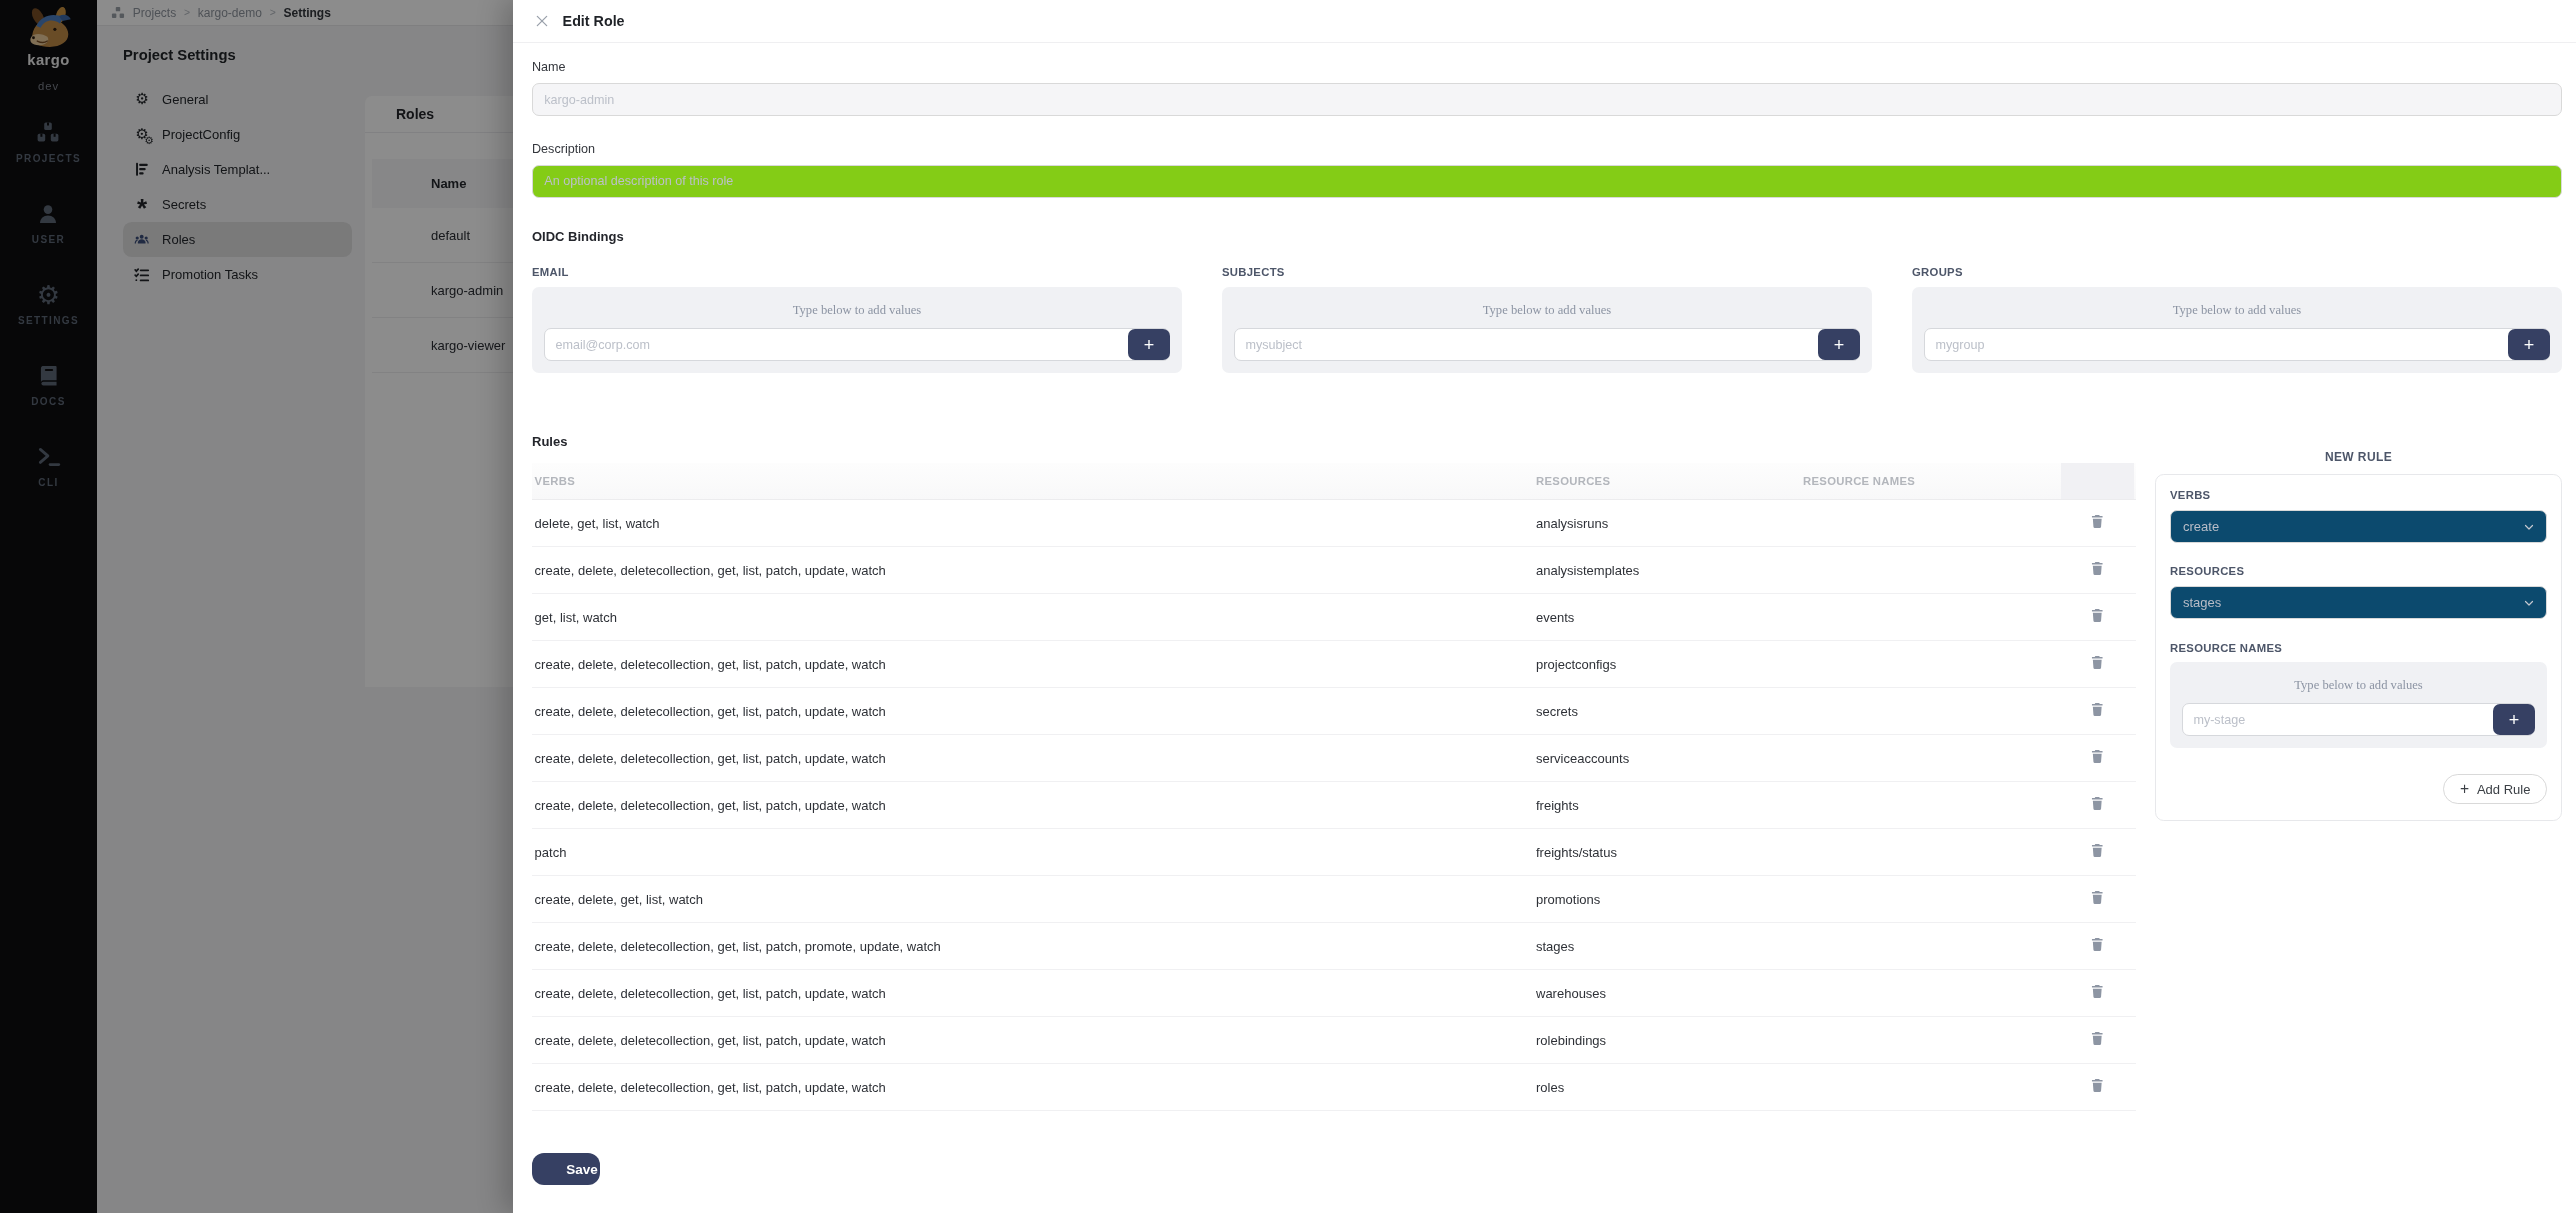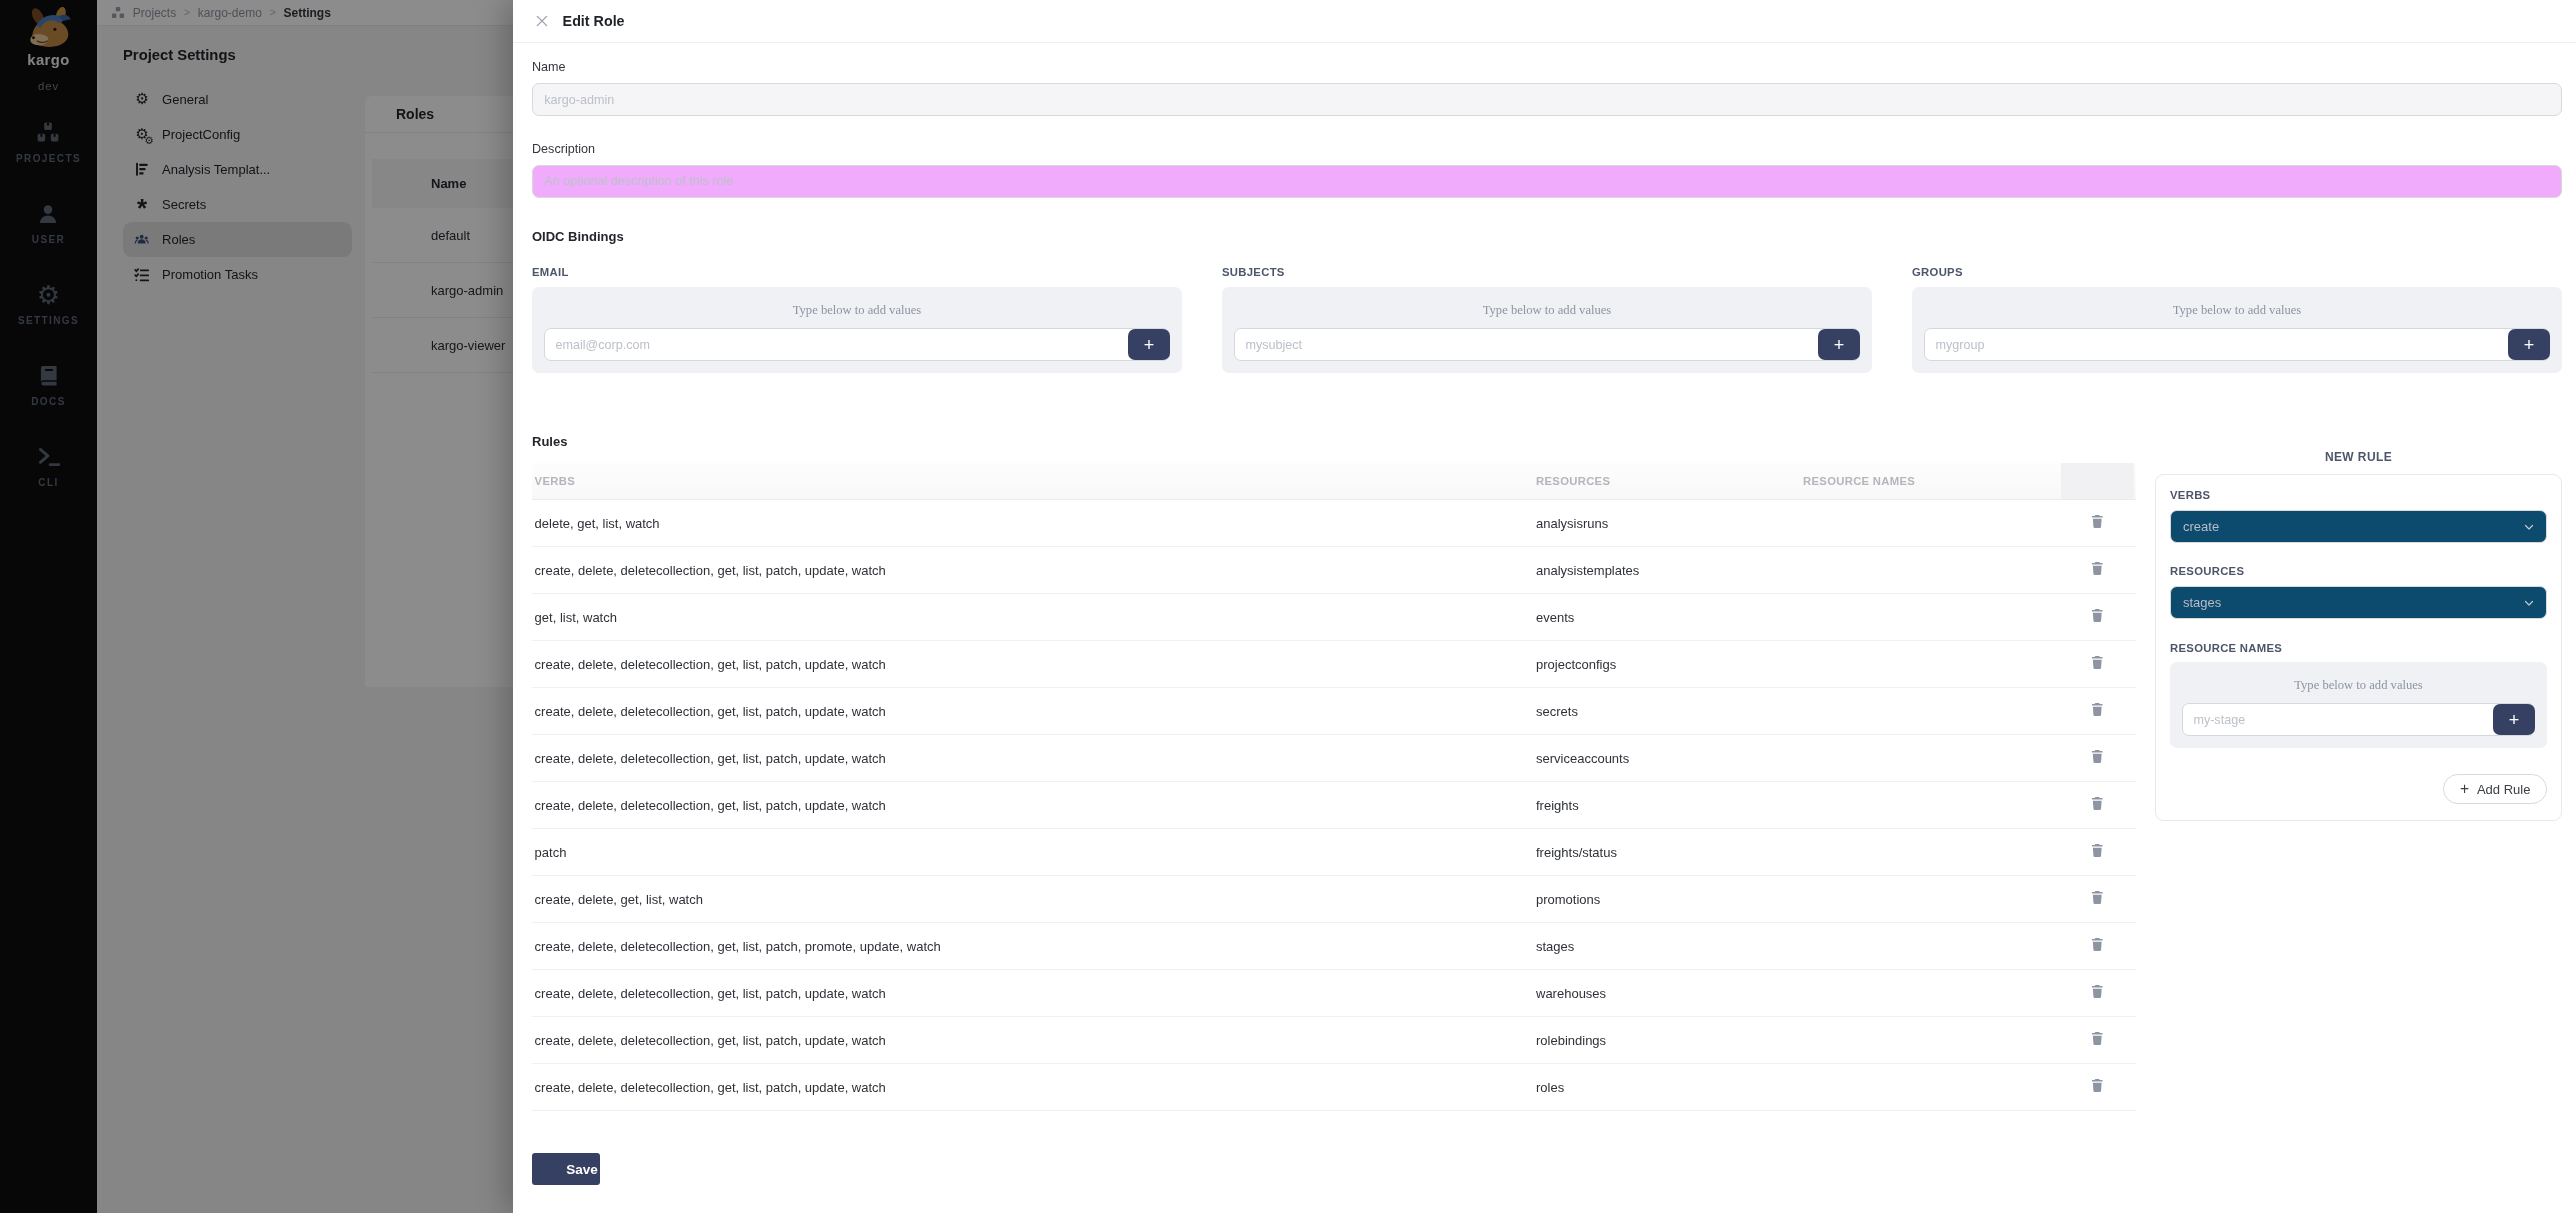--- a/index.html
+++ b/index.html
@@ -56,21 +56,21 @@
   .drawer { position:absolute; left:513px; right:0; top:0; bottom:0; background:#fff; z-index:20;
     box-shadow:-8.7px 0 26px rgba(0,0,0,.22); }
   .drawer-head { height:43px; border-bottom:0.9px solid #efeff1; display:flex; align-items:center;
     padding-left:21px; gap:13px; }
   .close-btn { width:15.6px; height:15.6px; display:flex; align-items:center; justify-content:center; cursor:pointer; }
   .drawer-title { font-size:14.3px; font-weight:bold; color:#1f2227; }
   .drawer-body { padding:17.4px 14px 0 19px; }
 
   .field-label { font-size:12.6px; color:#33363c; margin-bottom:8.7px; }
   .text-input { width:100%; height:33px; border:0.9px solid #d9d9d9; border-radius:7px;
-    padding:0 11.3px; font-size:12.6px; color:#33363c; background:#f0abfc; outline:none;
+    padding:0 11.3px; font-size:12.6px; color:#33363c; background:#84cc16; outline:none;
     font-family:"Liberation Sans","DejaVu Sans",sans-serif; }
   .text-input.disabled { background:#f5f5f7; }
   ::placeholder { color:#bcc0c9; opacity:1; }
   .gap-30 { height:26px; } .gap-36 { height:31px; }
 
   .section-title { font-size:13px; font-weight:bold; color:#24262c; margin-bottom:22.6px; }
   .oidc-grid { display:grid; grid-template-columns:1fr 1fr 1fr; gap:40px; }
   .col-label { font-size:11.3px; font-weight:bold; color:#4d5669; letter-spacing:0.3px; margin-bottom:8.7px; }
   .gray-panel { background:#f0f1f4; border-radius:7px; padding:8.7px 12px 12px; }
   .panel-hint { text-align:center; color:#8c94a3; font-size:12.6px; padding:7px 0 10.4px;font-family:Liberation Serif, serif; }
@@ -105,21 +105,21 @@
     display:flex; align-items:center; padding:0 12px; font-size:13px; color:#b9bdc7;
     cursor:pointer; background:#0c4a6e; }
   .select .chev { position:absolute; right:11.3px; top:10.4px; }
   .mt-26 { margin-top:22.6px; }
   .add-rule-row { display:flex; justify-content:flex-end; margin-top:26px; }
   .add-rule-btn { height:29.5px; border:0.9px solid #d9d9d9; border-radius:14.8px; background:#fff;
     display:flex; align-items:center; gap:7.8px; padding:0 15.6px; font-size:13px; color:#3c4046; cursor:pointer; }
   .add-rule-btn .plus { font-size:15.6px; color:#3c4046; }
 
   .save-btn { margin-top:42px; width:68px; height:32px; background:#364063; border:none;
-    border-radius:3px; color:#fff; font-weight:bold; font-size:13.5px; cursor:pointer;
+    border-radius:12px; color:#fff; font-weight:bold; font-size:13.5px; cursor:pointer;
     display:flex; align-items:center; justify-content:center;
     font-family:"Liberation Sans","DejaVu Sans",sans-serif;padding-left:32px; }
 </style>
 </head>
 <body>
 
 <div class="screen">
 
   <aside class="sidebar">
     <div class="logo">

